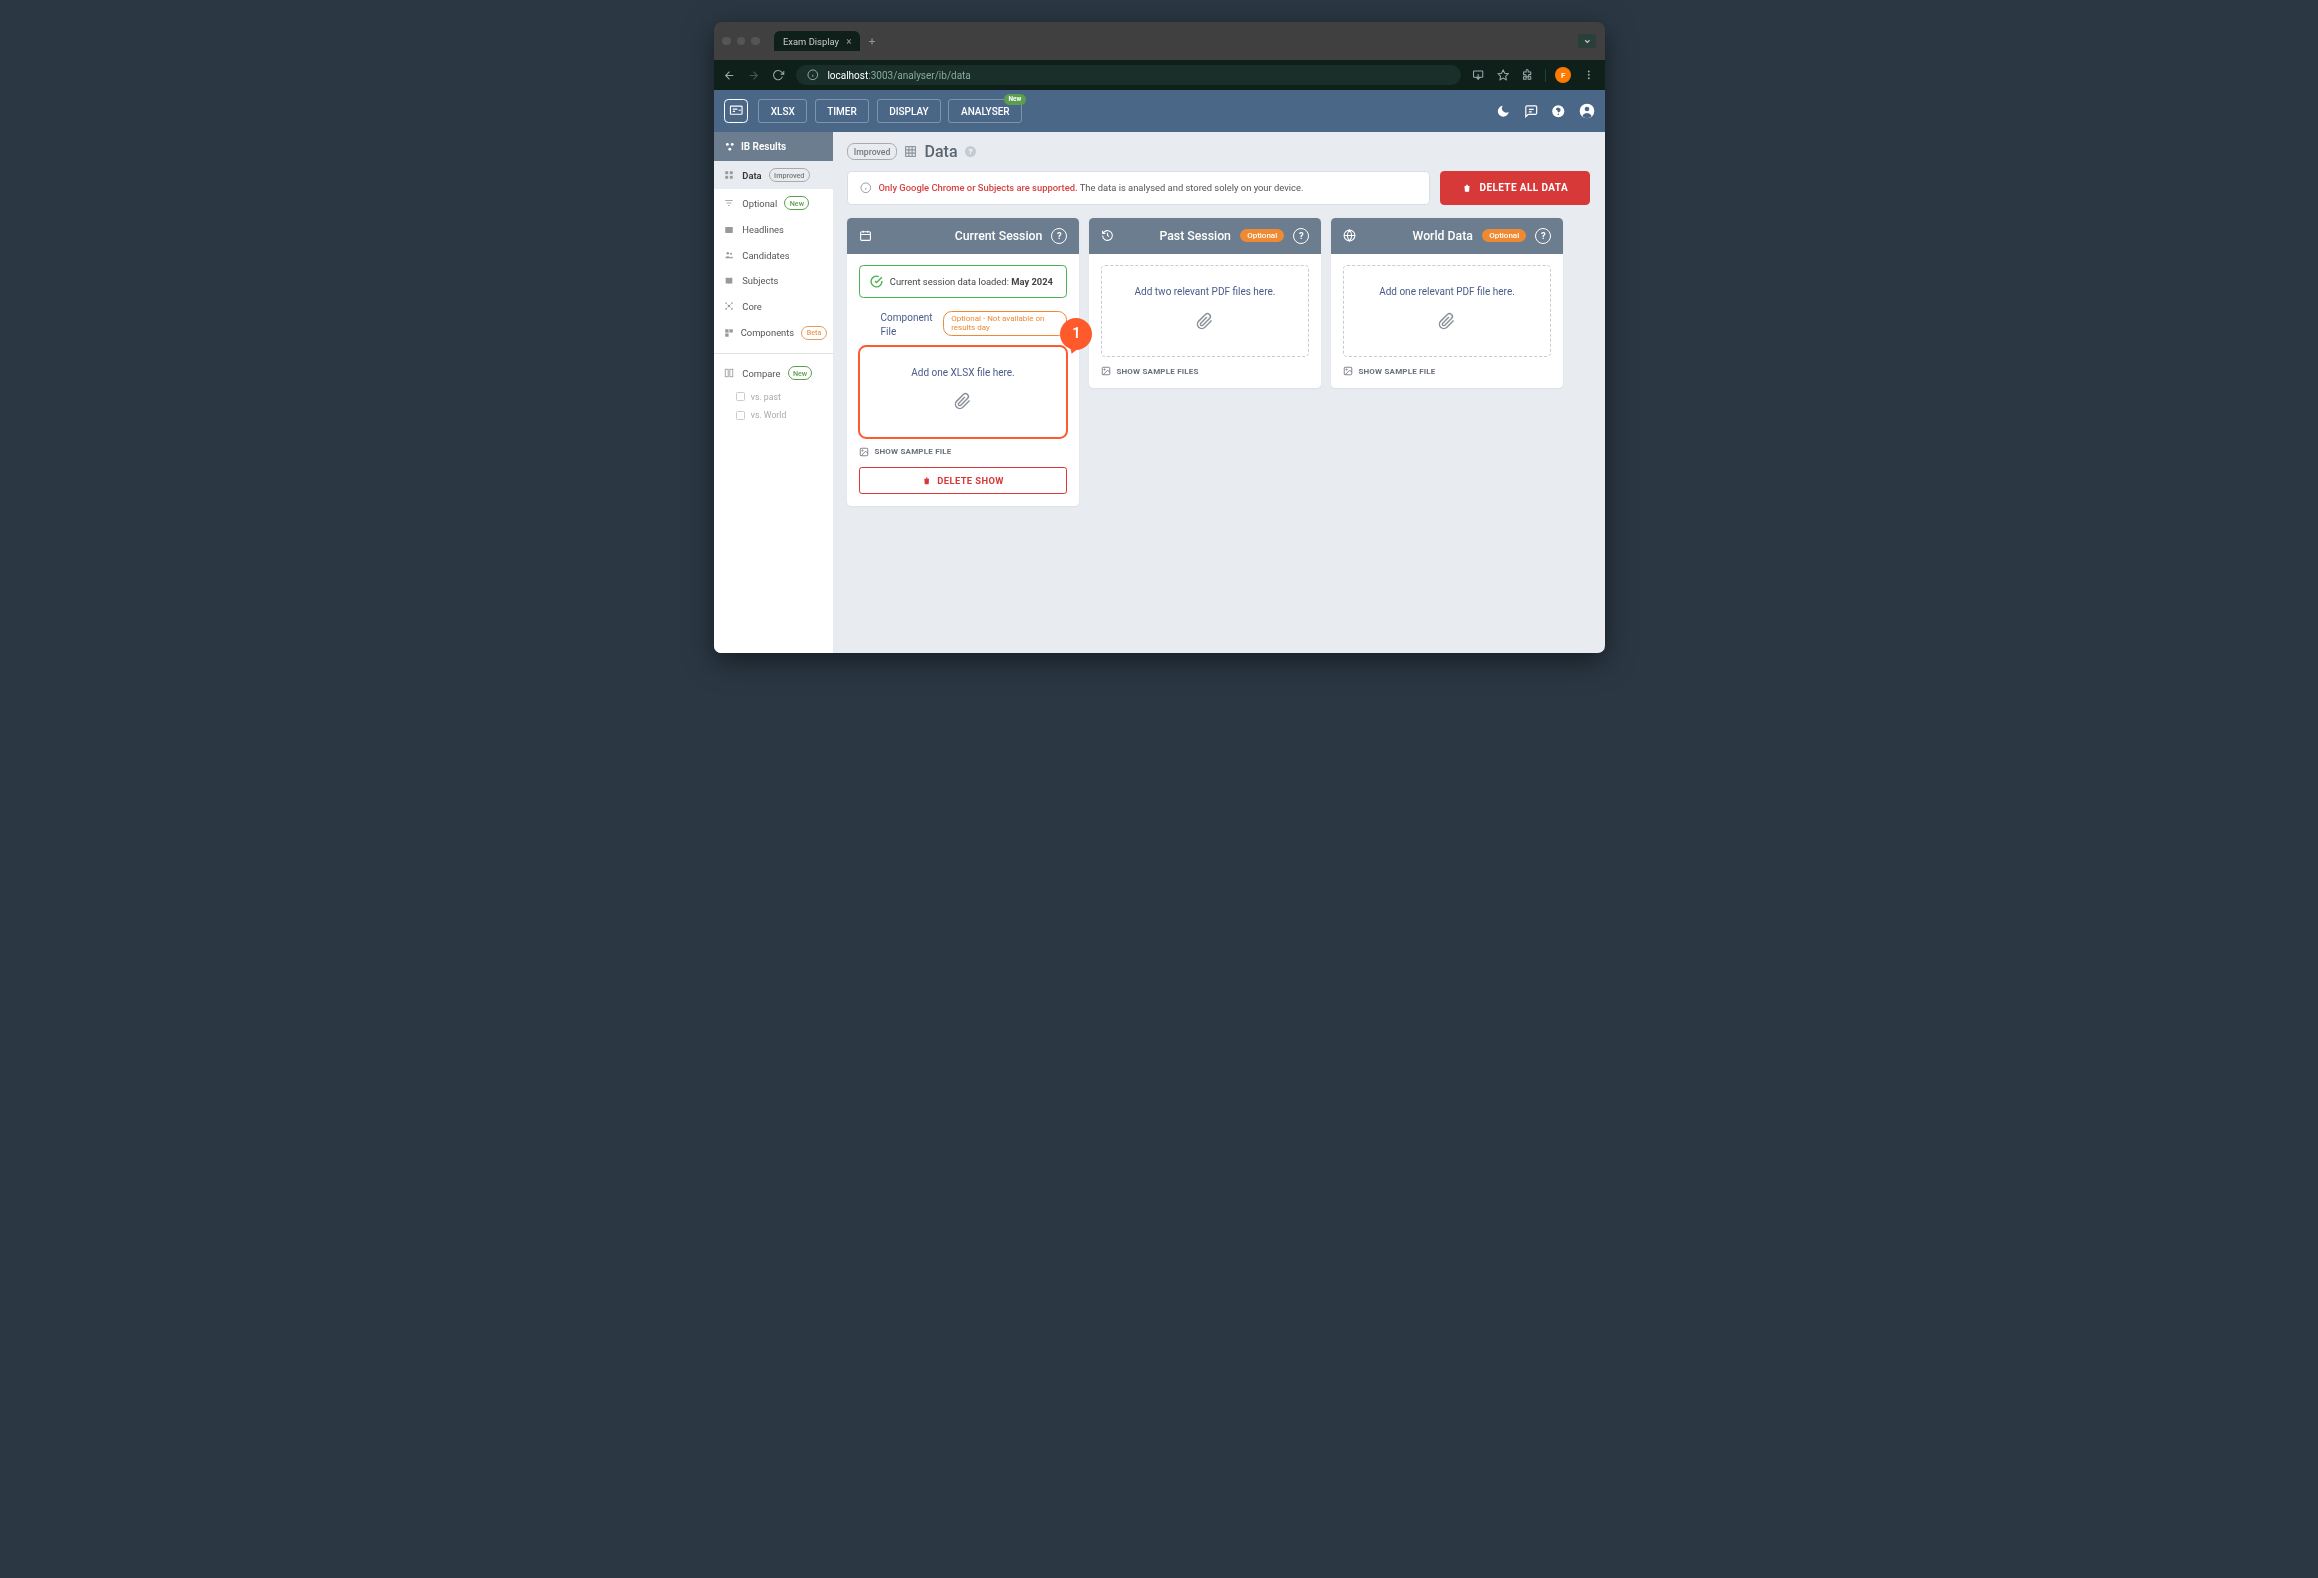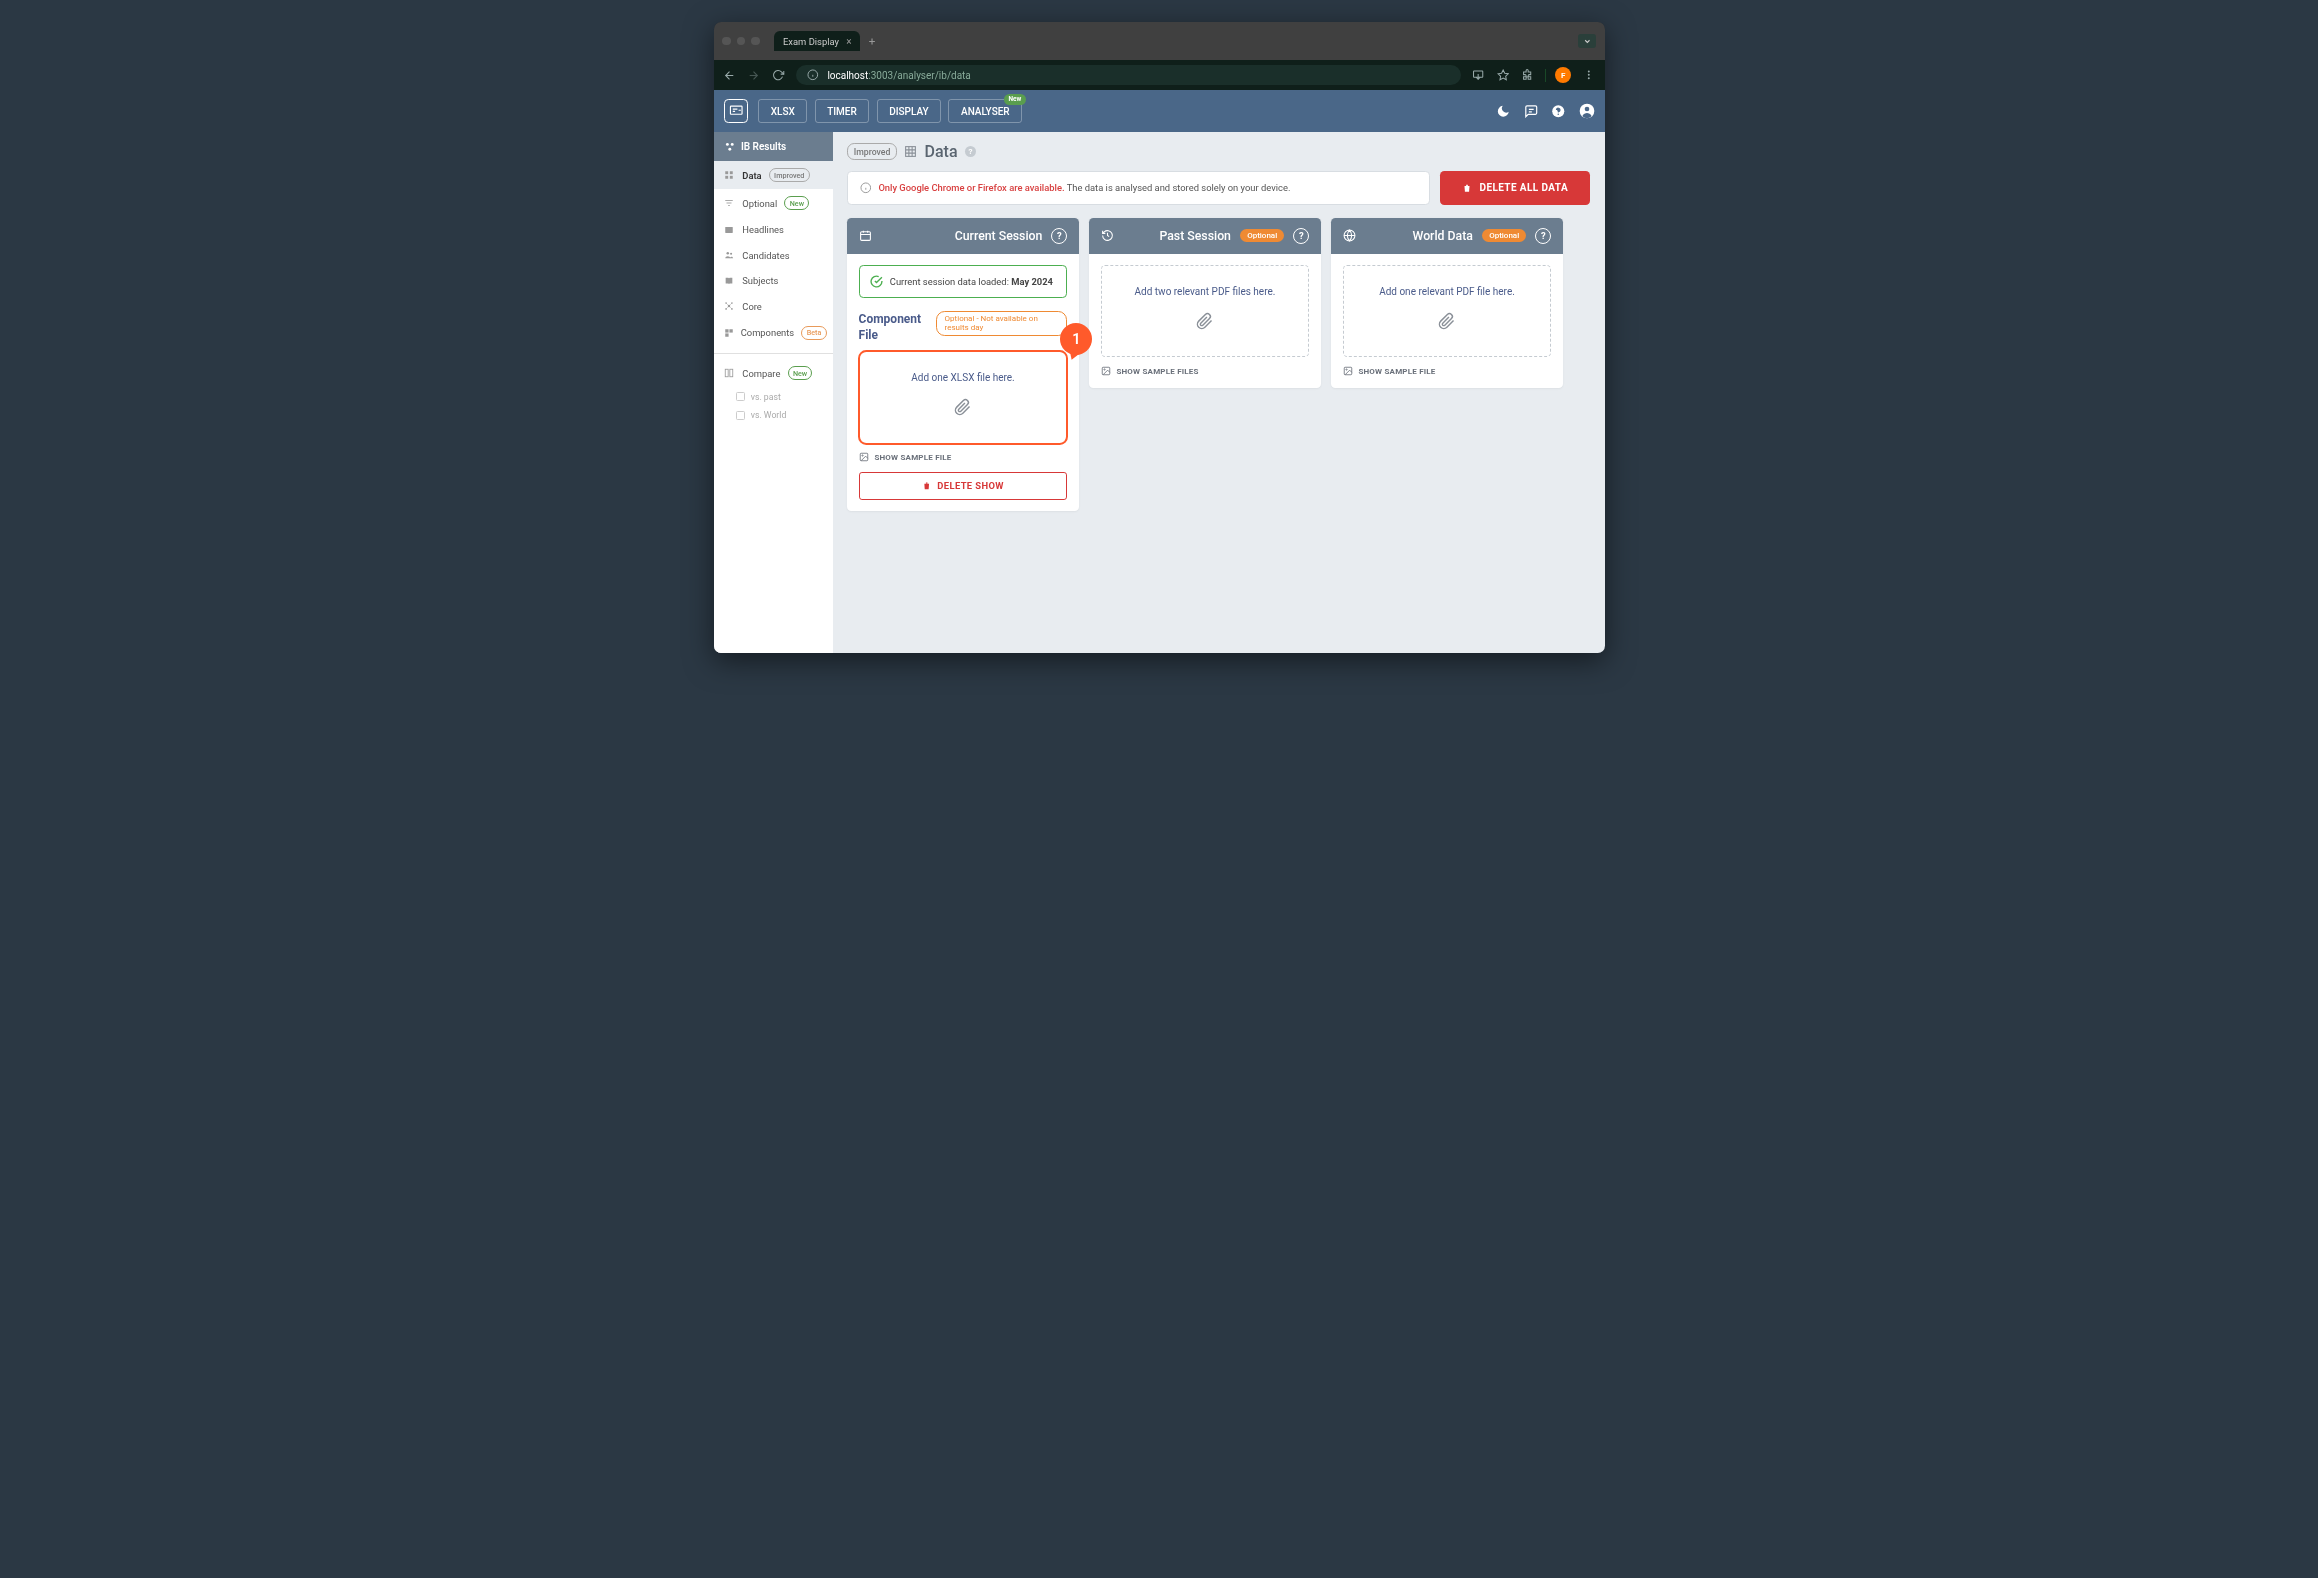--- a/index.html
+++ b/index.html
@@ -67,21 +67,21 @@
     .card { background: #fff; border-radius: 4.3px; overflow: visible; width: 232px; box-shadow: 0 0.7px 2.2px rgba(0,0,0,0.05);}
     .card-header { background: #6b7d8f; color: #fff; padding: 10px 11.6px; display: flex; align-items: center; gap: 9px; border-radius: 4.3px 4.3px 0 0; text-align: right;}
     .card-title { font-size: 12.3px; font-weight: 500; flex: 1;}
     .card-help { width: 16px; height: 16px; border: 1.4px solid #fff; border-radius: 50%; display: flex; align-items: center; justify-content: center; font-size: 9.4px; font-weight: bold;}
     .opt-pill { background: #ef8a33; color: #fff; font-size: 8px; padding: 2.2px 7.2px; border-radius: 7.2px; font-weight: 500;}
     .card-body { padding: 11.6px; }
 
     .success-box { border: 1.1px solid #4caf50; border-radius: 4.3px; padding: 8.7px 10px; display: flex; align-items: center; gap: 7.2px; font-size: 9.4px; color: #444; text-align: right;}
     .success-icon { color: #4caf50; font-size: 11.6px;}
 
-    .section-label { color: #4a5b8a; font-size: 12px; font-weight: 700; margin-top: 13px; line-height: 1.4; }
+    .section-label { color: #4a5b8a; font-size: 10px; font-weight: 400; margin-top: 13px; line-height: 1.4; margin-left: 22px; }
     .section-row { display: flex; align-items: flex-start; justify-content: space-between; margin-top: 13px; gap: 5.8px;}
     .opt-outline { border: 0.7px solid #ef8a33; color: #ef8a33; font-size: 8px; padding: 2.9px 7.2px; border-radius: 8.7px;}
 
     .dropzone { border: 1.4px dashed #c5cbd1; border-radius: 4.3px; padding: 20px 11.6px; text-align: center; margin-top: 7.2px; position: relative;}
     .dropzone.highlighted { outline: 2.9px solid #ff5a2b; outline-offset: -1.4px; border-radius: 7.2px;}
     .dropzone-text { color: #4a5b8a; font-size: 10px; margin-bottom: 11.6px;}
     .clip-icon { font-size: 23px; color: #8a9098;}
 
     .callout-badge { position: absolute; top: -29px; right: -26px; width: 32px; height: 32px; background: #ff5a2b; border-radius: 50%; color: #fff; font-size: 14.5px; font-weight: 600; display: flex; align-items: center; justify-content: center;}
     .callout-badge::after { content: ''; position: absolute; bottom: -4.3px; left: 7.2px; width: 0; height: 0; border-left: 5.8px solid transparent; border-right: 5.8px solid transparent; border-top: 8.7px solid #ff5a2b; transform: rotate(20deg);}
@@ -353,21 +353,21 @@
 
       <div class="warning-row">
         <div class="warning-box">
           <span style="color:#999;">
             <svg width="11.6" height="11.6" viewBox="0 0 24 24" fill="none" stroke="currentColor" stroke-width="2">
                 <circle cx="12" cy="12" r="10"></circle>
                 <line x1="12" y1="16" x2="12" y2="12"></line>
                 <line x1="12" y1="8" x2="12.01" y2="8"></line>
               </svg>
           </span>
-          <span><span class="warn">Only Google Chrome or Firefox are available.</span><span> The data is analysed and stored solely on your device.</span></span>
+          <span><span class="warn">Only Google Chrome or Subjects are supported.</span><span> The data is analysed and stored solely on your device.</span></span>
         </div>
         <button class="delete-all-btn">
           <svg width="10" height="10" viewBox="0 0 24 24" fill="currentColor">
               <path d="M6 7h12l-1 14H7z"></path>
               <path d="M4 7h16M10 4h4v3h-4z"></path>
             </svg>
           <span>DELETE ALL DATA</span>
         </button>
       </div>
 

